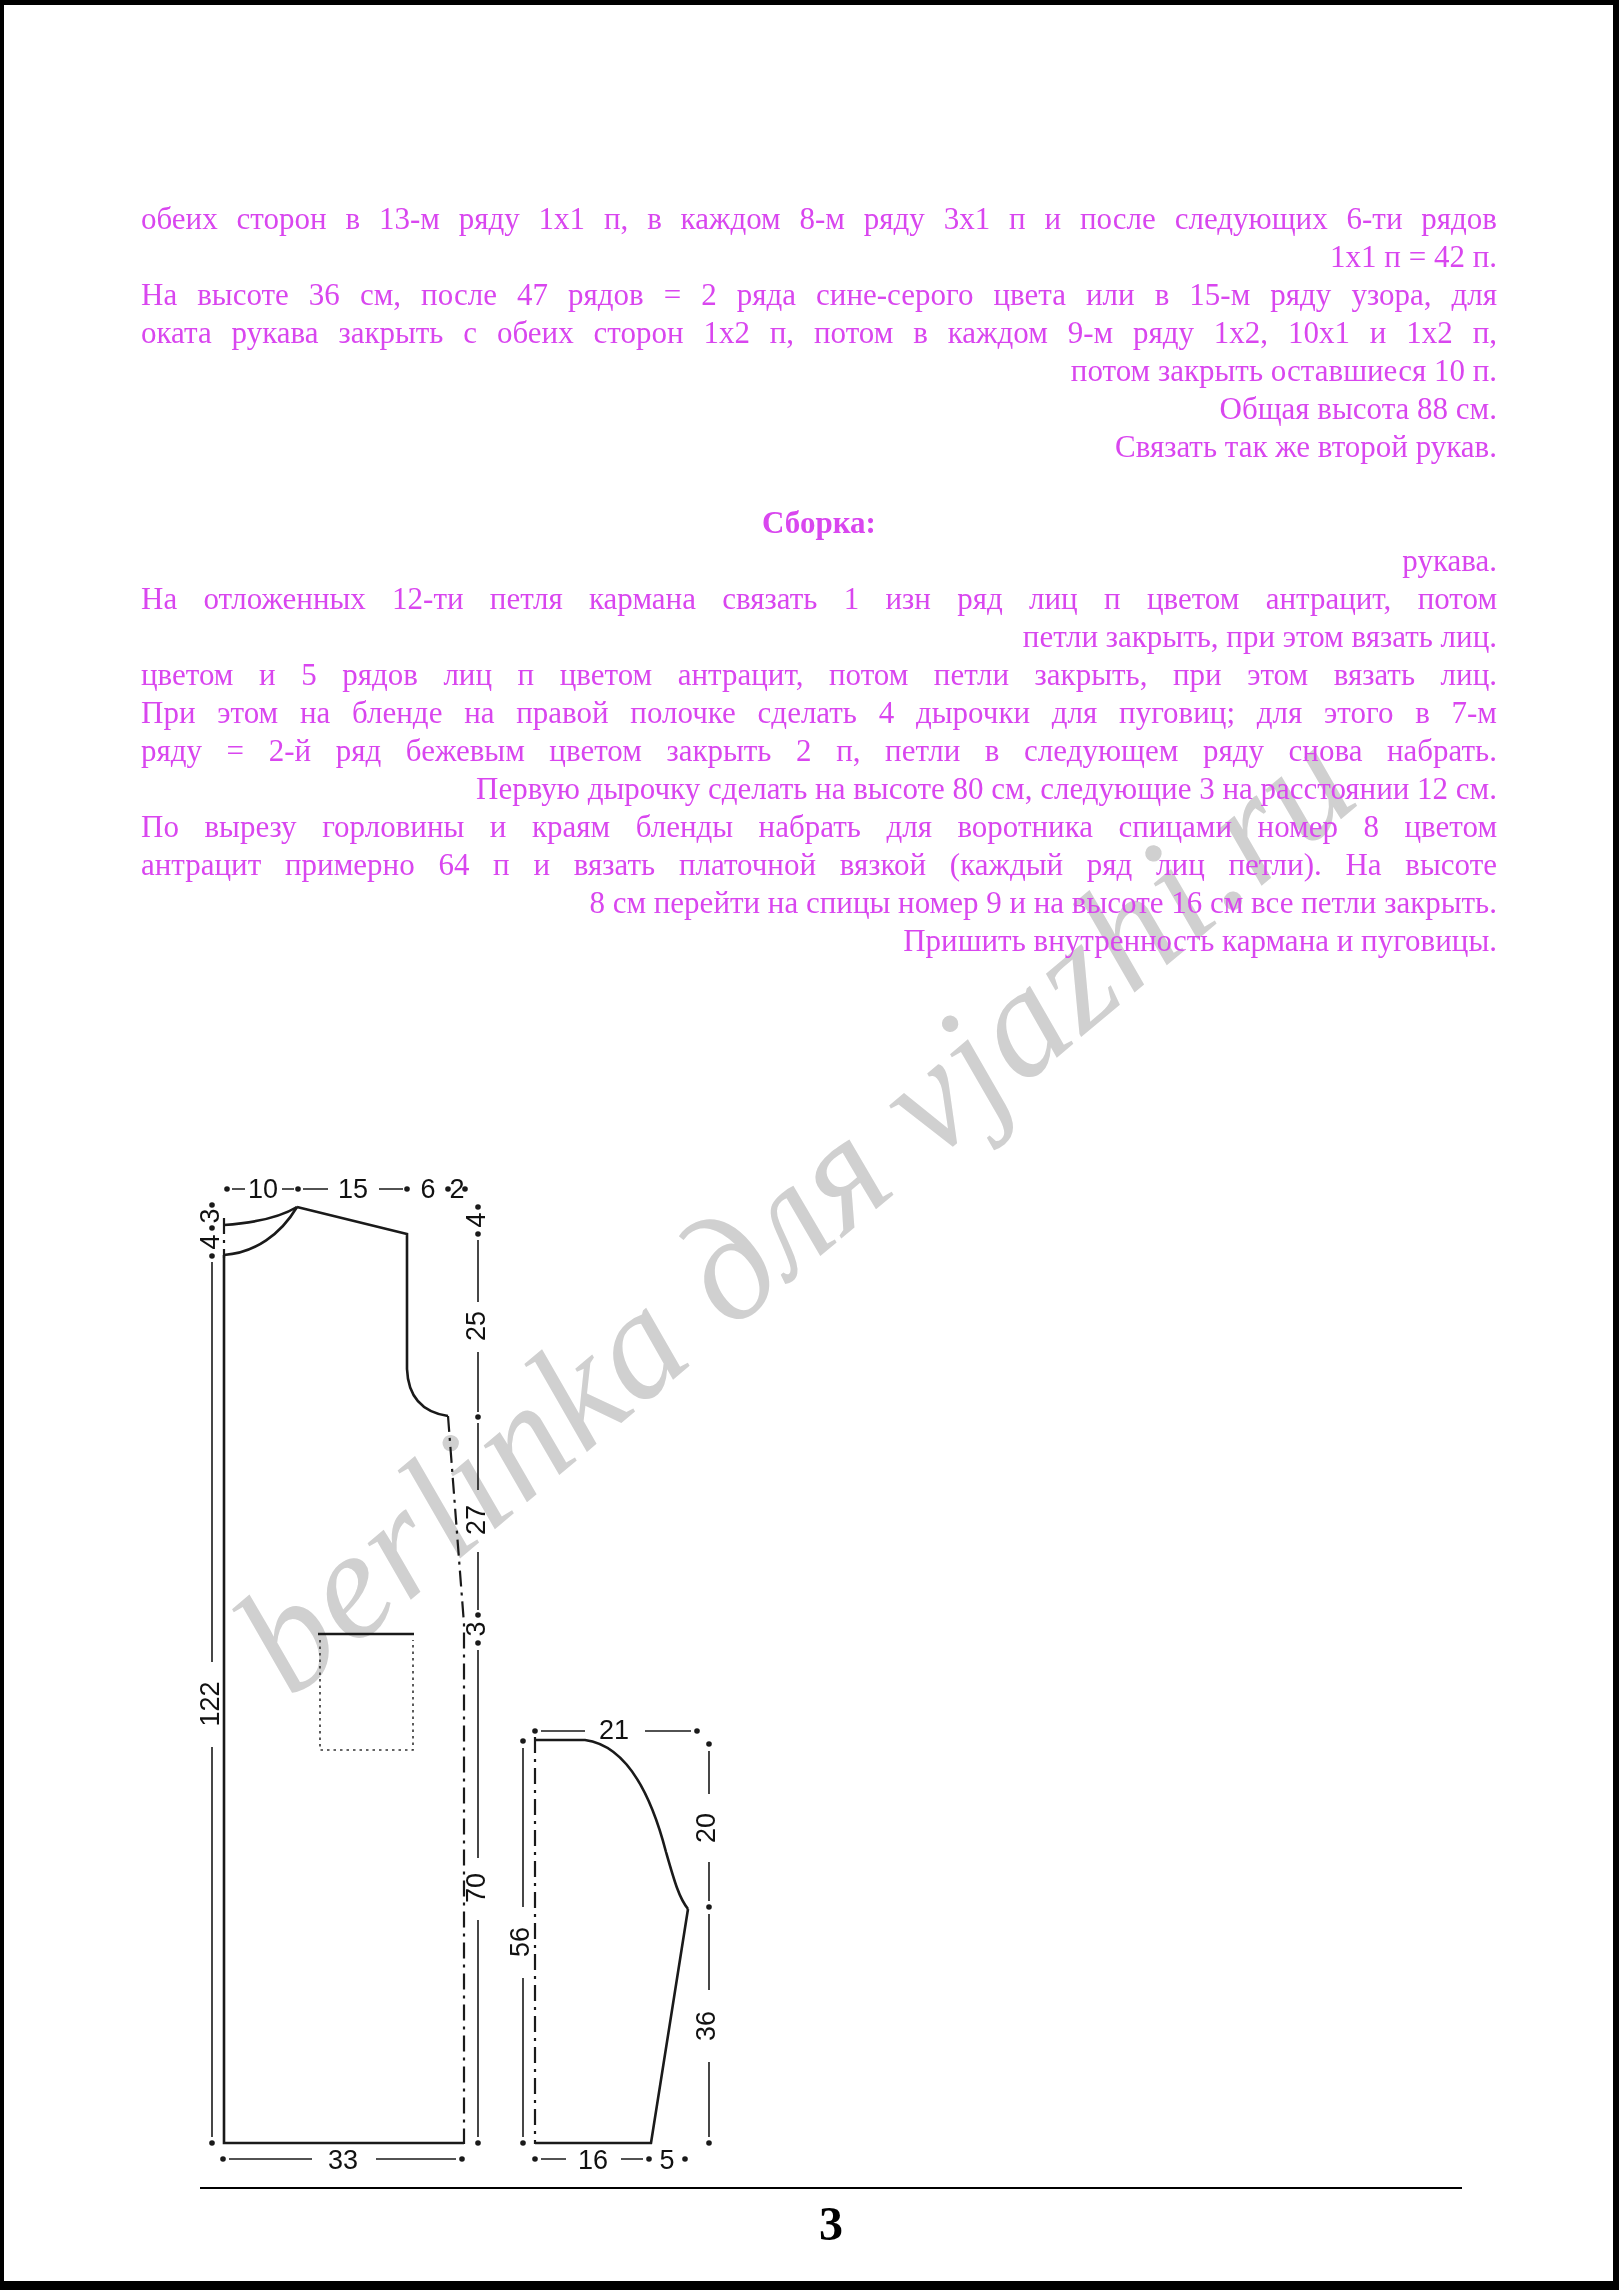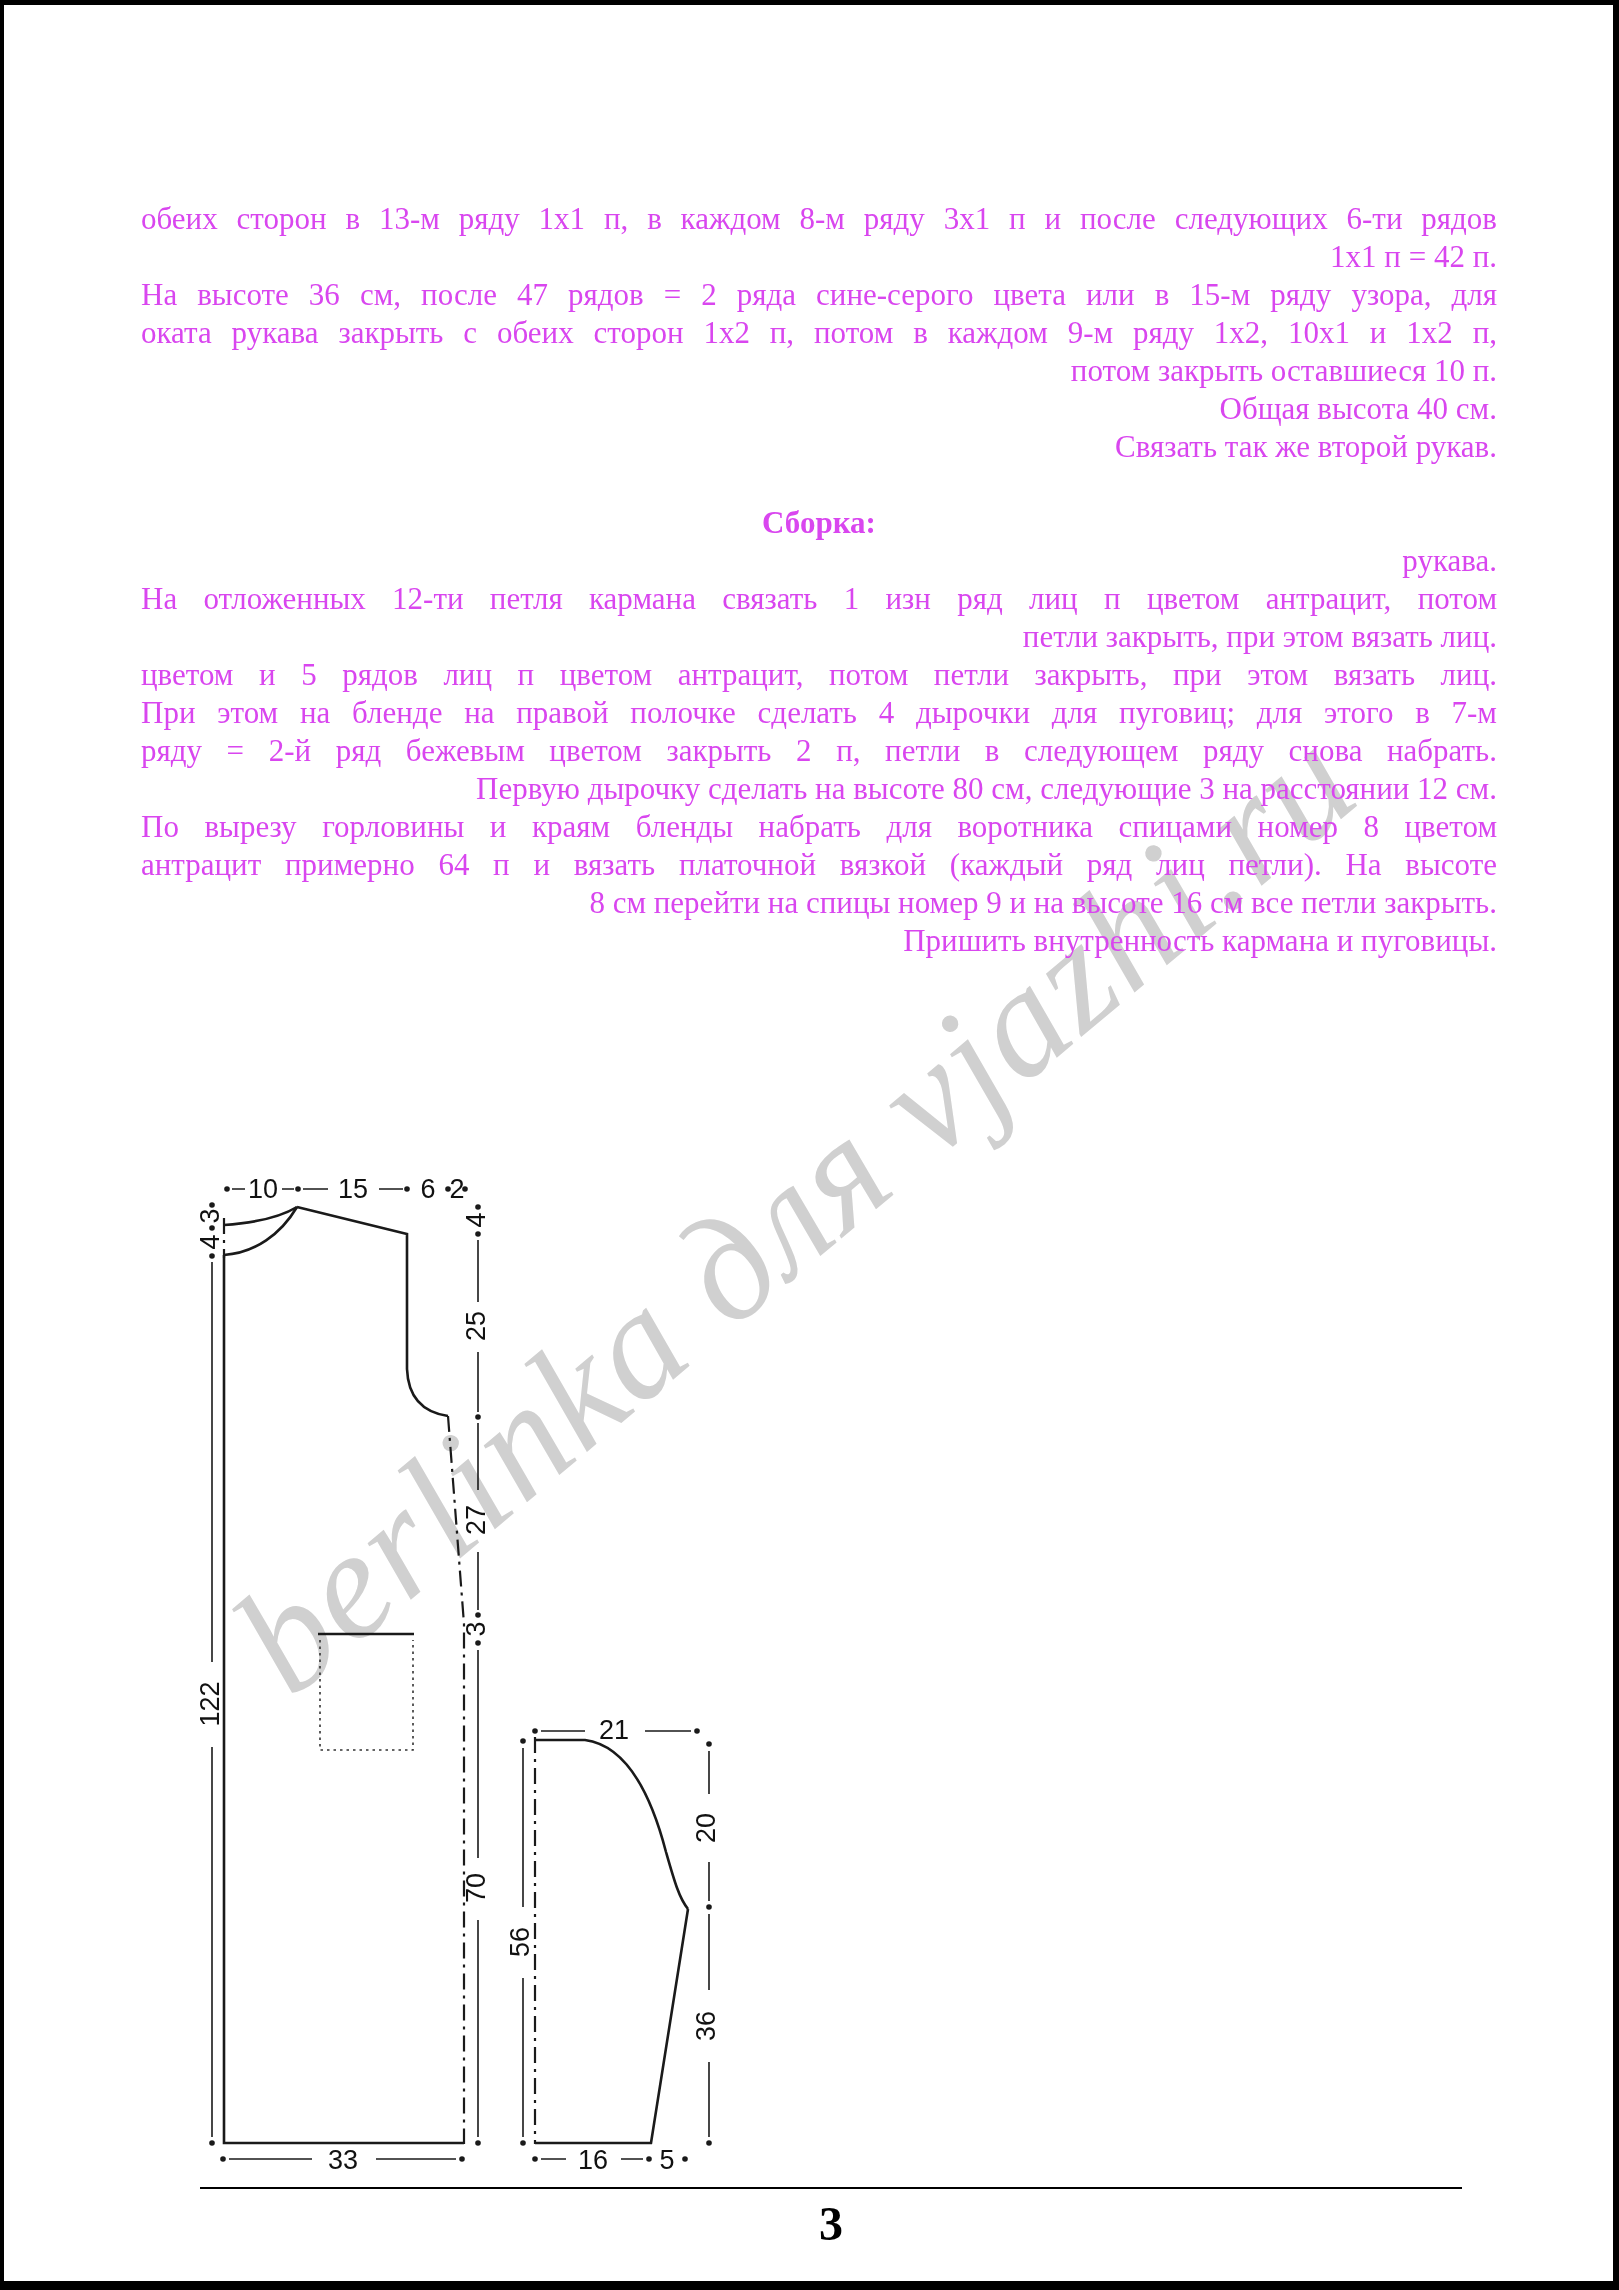--- a/index.html
+++ b/index.html
@@ -72,21 +72,21 @@
   <div class="sheet"></div>
 
   <div class="watermark">berlinka для vjazhi.ru</div>
 
   <div class="textblock">
     <div class="line j">обеих сторон в 13-м ряду 1х1 п, в каждом 8-м ряду 3х1 п и после следующих 6-ти рядов</div>
     <div class="line l">1х1 п = 42 п.</div>
     <div class="line j">На высоте 36 см, после 47 рядов = 2 ряда сине-серого цвета или в 15-м ряду узора, для</div>
     <div class="line j">оката рукава закрыть с обеих сторон 1х2 п, потом в каждом 9-м ряду 1х2, 10х1 и 1х2 п,</div>
     <div class="line l">потом закрыть оставшиеся 10 п.</div>
-    <div class="line l">Общая высота 40 см.</div>
+    <div class="line l">Общая высота 88 см.</div>
     <div class="line l">Связать так же второй рукав.</div>
     <div class="line blank"></div>
     <div class="line hd">Сборка:</div>
     <div class="line l">рукава.</div>
     <div class="line j">На отложенных 12-ти петля кармана связать 1 изн ряд лиц п цветом антрацит, потом</div>
     <div class="line l">петли закрыть, при этом вязать лиц.</div>
     <div class="line j">цветом и 5 рядов лиц п цветом антрацит, потом петли закрыть, при этом вязать лиц.</div>
     <div class="line j">При этом на бленде на правой полочке сделать 4 дырочки для пуговиц; для этого в 7-м</div>
     <div class="line j">ряду = 2-й ряд бежевым цветом закрыть 2 п, петли в следующем ряду снова набрать.</div>
     <div class="line l">Первую дырочку сделать на высоте 80 см, следующие 3 на расстоянии 12 см.</div>

